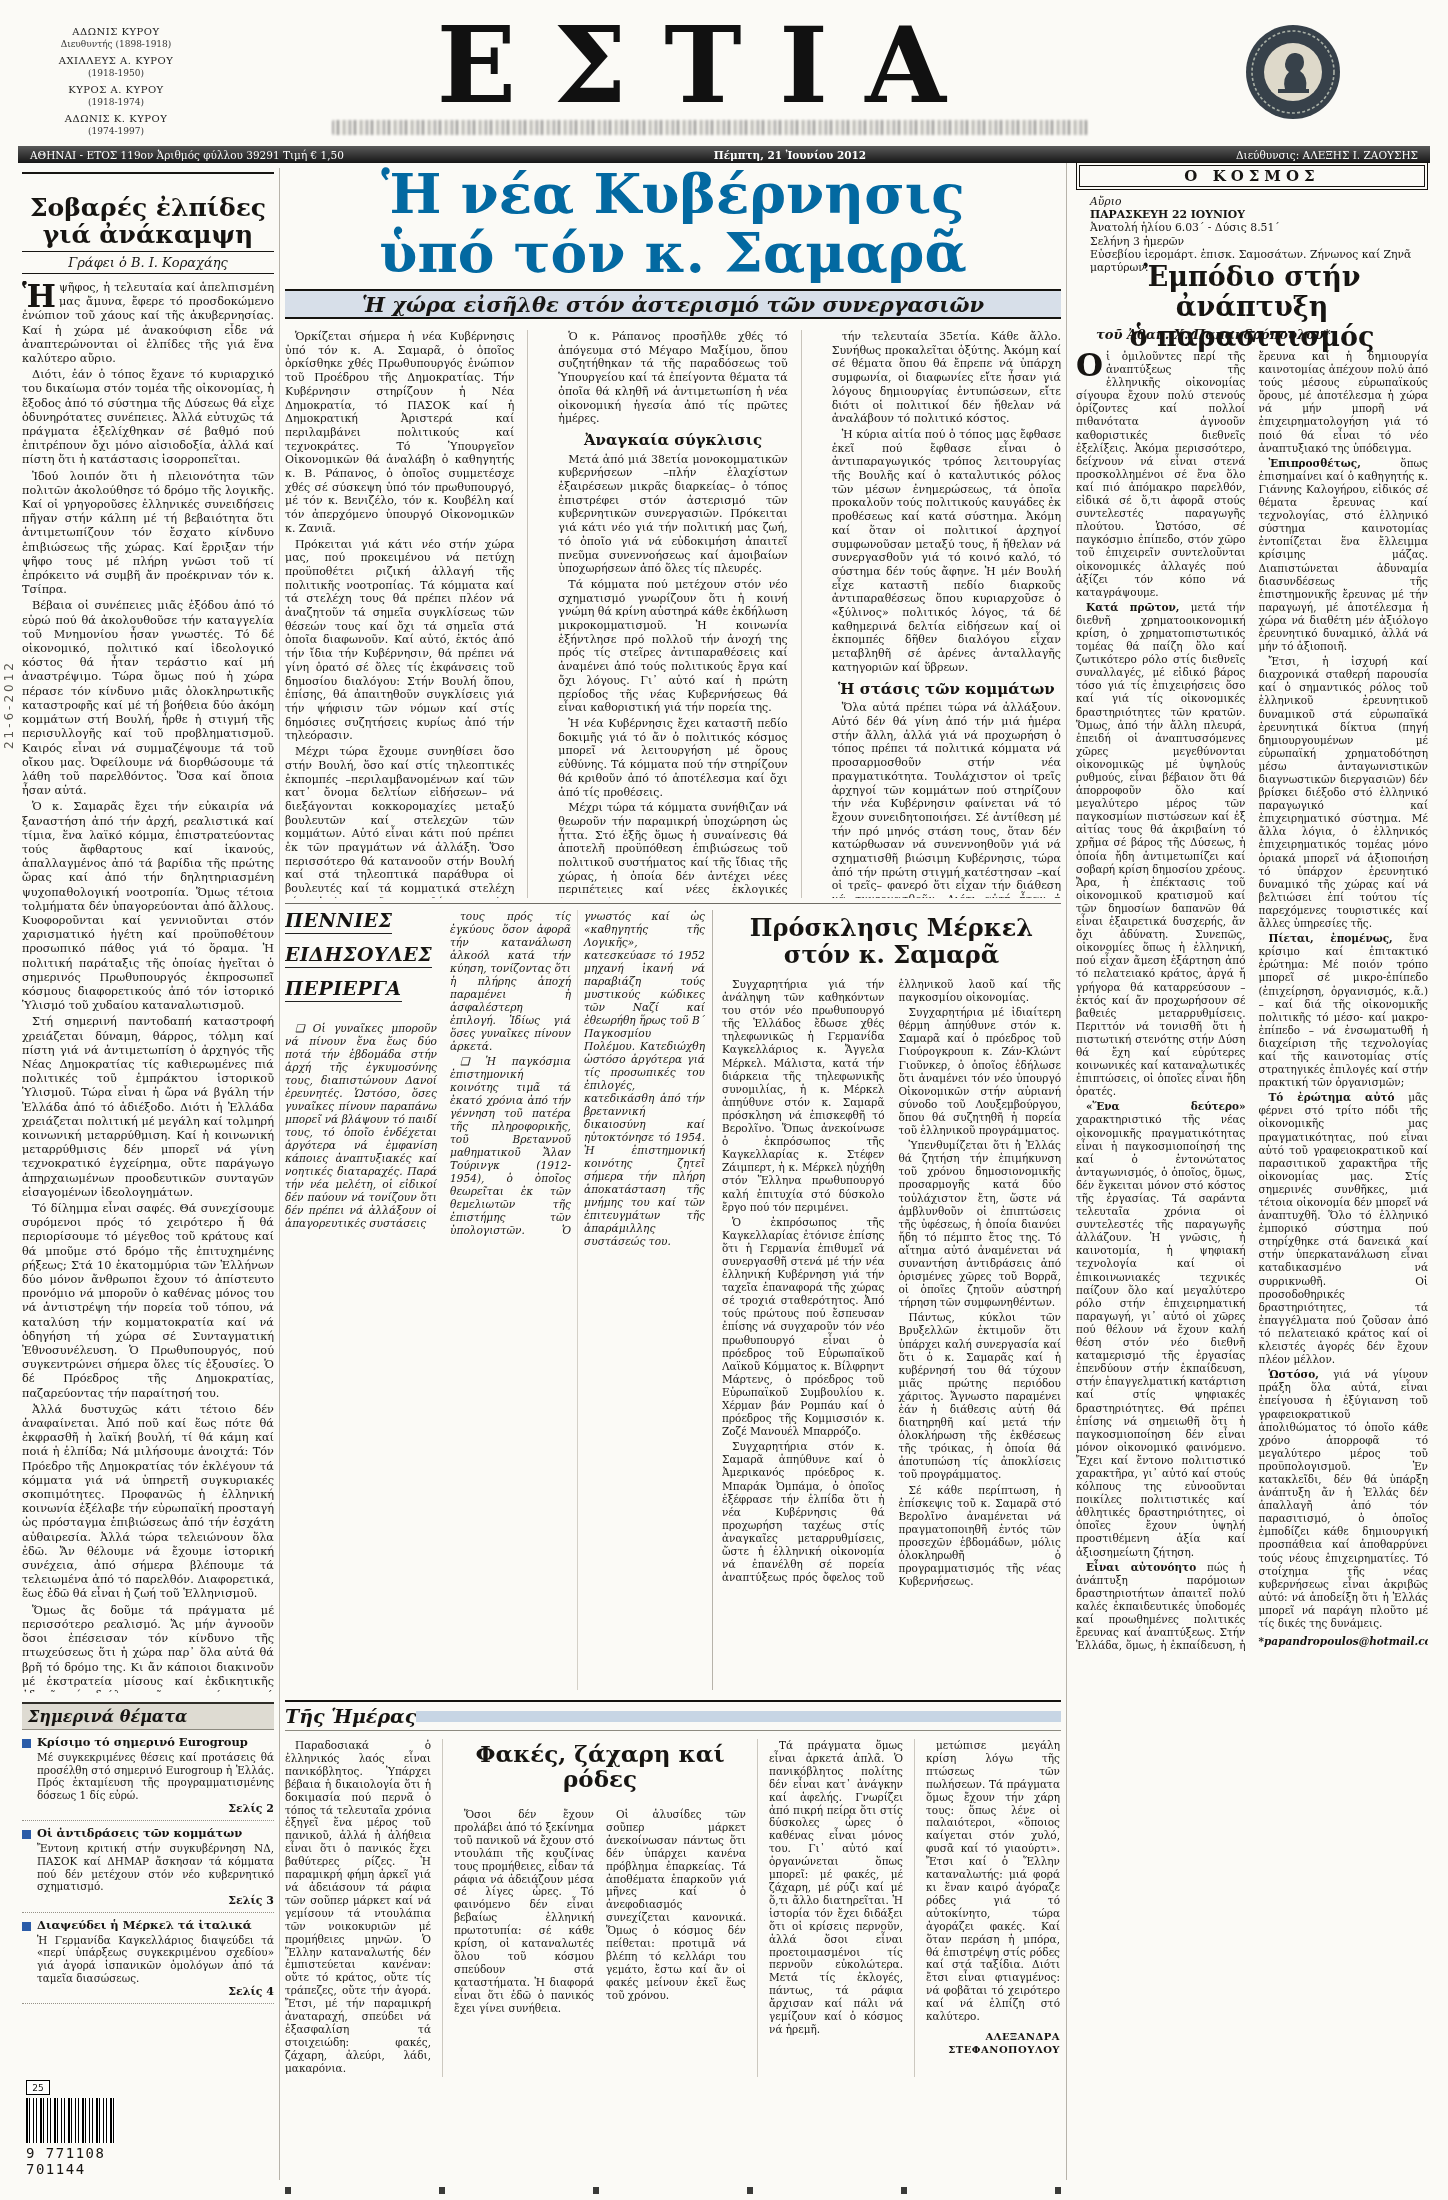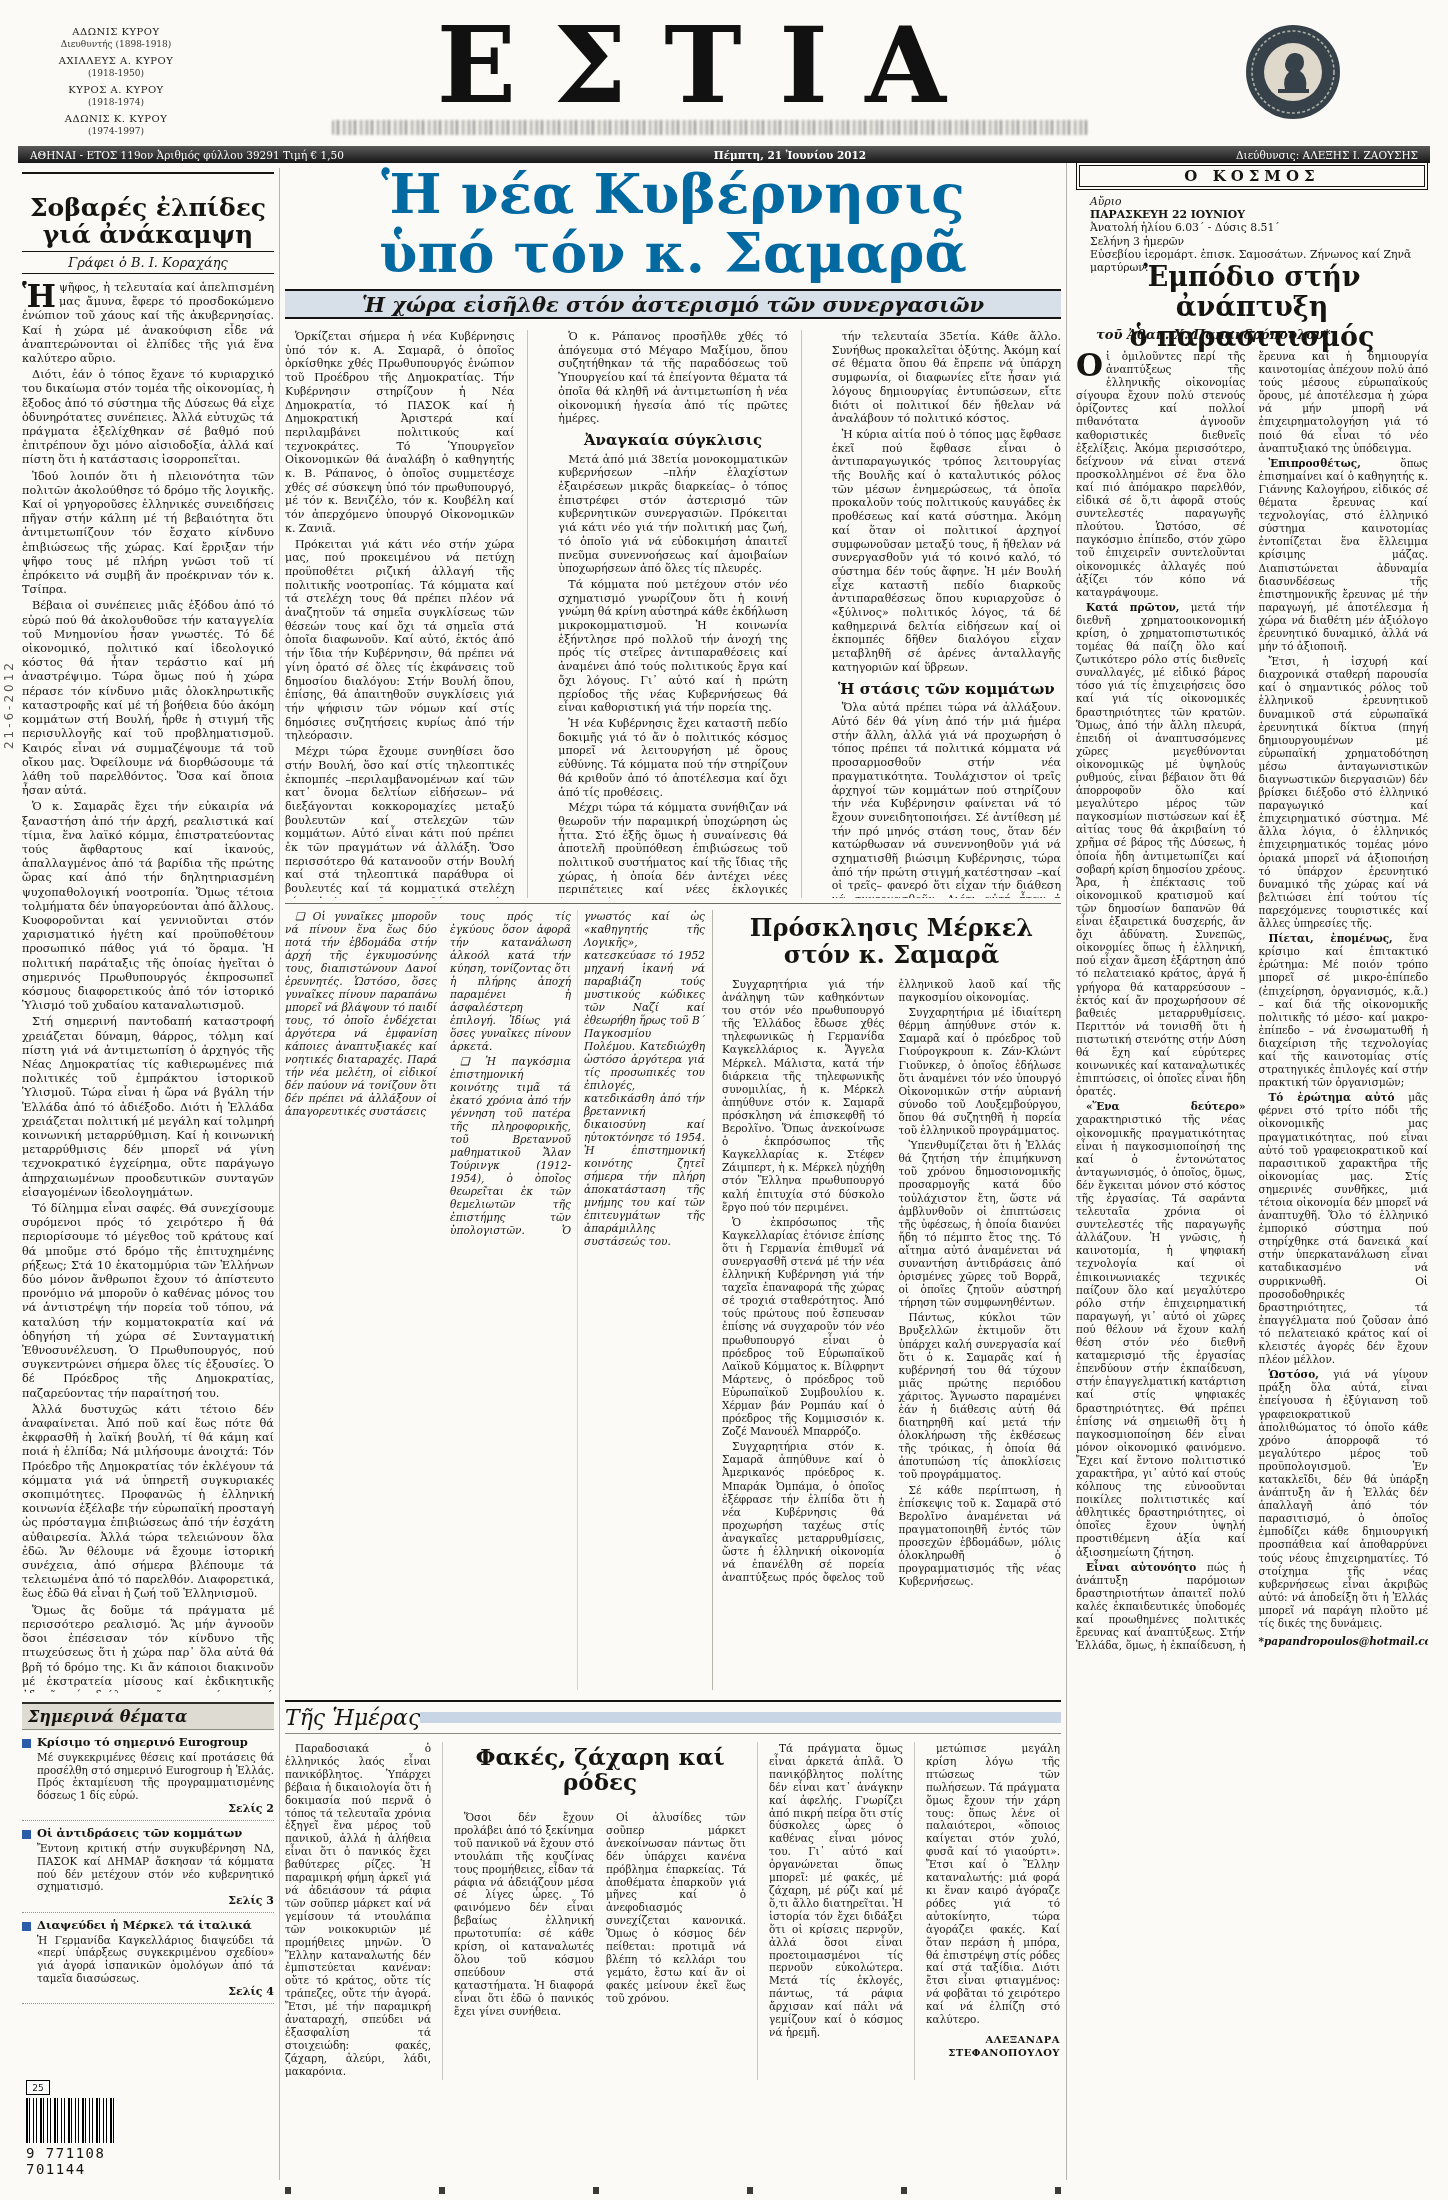--- a/index.html
+++ b/index.html
@@ -83,21 +83,21 @@
 .pennies-right{flex:1;column-count:2;column-gap:13px;column-rule:1px solid #d4d0c7}
 
 
 .merkel{position:absolute;left:722px;top:910px;width:339px;height:780px;overflow:hidden}
 .merkel-head{font-weight:bold;text-align:center;font-size:24px;line-height:27px;margin:4px 0 10px}
 .merkel-body{column-count:2;column-gap:14px;font-size:10.5px;line-height:13.1px}
 
 
 .imeras{position:absolute;left:285px;top:1700px;width:776px;height:485px;overflow:hidden}
 .imeras-head{display:flex;align-items:center;border-top:2px solid #15130f;border-bottom:1px solid #8d8a80;padding:3px 0}
-.imeras-label{font-style:italic;font-weight:normal;font-size:22px;margin-right:0;white-space:nowrap}
+.imeras-label{font-style:italic;font-weight:bold;font-size:19px;margin-right:0;white-space:nowrap}
 .imeras-strip{flex:1;height:11px;background:#c7d5e4}
 .imeras-body{display:flex;margin-top:8px;font-size:10.5px;line-height:12.9px}
 .ic{min-width:0}
 .ic1{width:146px;flex:none}
 .icmid{width:304px;flex:none}
 .ic4,.ic5{width:146px;flex:none}
 .imeras-body > div + div{border-left:1px solid #ccc8bf;margin-left:11px;padding-left:11px}
 .imeras-headline{font-weight:bold;font-size:23px;line-height:25px;text-align:center;margin:2px 0 17px}
 .icmid-cols{column-count:2;column-gap:12px}
 .signature{font-weight:bold;font-size:10px;text-align:right;margin-top:8px;letter-spacing:.5px}
@@ -237,20 +237,26 @@
     </div>
     <div class="mc">
       <span><p>τήν τελευταία 35ετία. Κάθε ἄλλο. Συνήθως προκαλεῖται ὀξύτης. Ἀκόμη καί σέ θέματα ὅπου θά ἔπρεπε νά ὑπάρχη συμφωνία, οἱ διαφωνίες εἴτε ἦσαν γιά λόγους δημιουργίας ἐντυπώσεων, εἴτε διότι οἱ πολιτικοί δέν ἤθελαν νά ἀναλάβουν τό πολιτικό κόστος.</p><p>Ἡ κύρια αἰτία πού ὁ τόπος μας ἔφθασε ἐκεῖ πού ἔφθασε εἶναι ὁ ἀντιπαραγωγικός τρόπος λειτουργίας τῆς Βουλῆς καί ὁ καταλυτικός ρόλος τῶν μέσων ἐνημερώσεως, τά ὁποῖα προκαλοῦν τούς πολιτικούς καυγάδες ἐκ προθέσεως καί κατά σύστημα. Ἀκόμη καί ὅταν οἱ πολιτικοί ἀρχηγοί συμφωνοῦσαν μεταξύ τους, ἤ ἤθελαν νά συνεργασθοῦν γιά τό κοινό καλό, τό σύστημα δέν τούς ἄφηνε. Ἡ μέν Βουλή εἶχε καταστῆ πεδίο διαρκοῦς ἀντιπαραθέσεως ὅπου κυριαρχοῦσε ὁ «ξύλινος» πολιτικός λόγος, τά δέ καθημερινά δελτία εἰδήσεων καί οἱ ἐκπομπές δῆθεν διαλόγου εἶχαν μεταβληθῆ σέ ἀρένες ἀνταλλαγῆς κατηγοριῶν καί ὕβρεων.</p></span>
       <div class="inhead">Ἡ στάσις τῶν κομμάτων</div>
       <span><p>Ὅλα αὐτά πρέπει τώρα νά ἀλλάξουν. Αὐτό δέν θά γίνη ἀπό τήν μιά ἡμέρα στήν ἄλλη, ἀλλά γιά νά προχωρήση ὁ τόπος πρέπει τά πολιτικά κόμματα νά προσαρμοσθοῦν στήν νέα πραγματικότητα. Τουλάχιστον οἱ τρεῖς ἀρχηγοί τῶν κομμάτων πού στηρίζουν τήν νέα Κυβέρνησιν φαίνεται νά τό ἔχουν συνειδητοποιήσει. Σέ ἀντίθεση μέ τήν πρό μηνός στάση τους, ὅταν δέν κατώρθωσαν νά συνεννοηθοῦν γιά νά σχηματισθῆ βιώσιμη Κυβέρνησις, τώρα ἀπό τήν πρώτη στιγμή κατέστησαν –καί οἱ τρεῖς– φανερό ὅτι εἶχαν τήν διάθεση νά συνεργασθοῦν. Διότι αὐτή ἦταν ἡ λαϊκή βούλησις ὅπως ἐξεφράσθη στίς κάλπες.</p></span>
     </div>
   </div>
 
   <div class="pennies bodytext">
     <div class="pennies-left">
+      <div class="ptitle-wrap">
+
+      <div><span class="ptitle">ΠΕΝΝΙΕΣ</span></div>
+          <div><span class="ptitle">ΕΙΔΗΣΟΥΛΕΣ</span></div>
+          <div><span class="ptitle">ΠΕΡΙΕΡΓΑ</span></div>
+        </div>
       <span><p>❑ Οἱ γυναῖκες μποροῦν νά πίνουν ἕνα ἕως δύο ποτά τήν ἑβδομάδα στήν ἀρχή τῆς ἐγκυμοσύνης τους, διαπιστώνουν Δανοί ἐρευνητές. Ὡστόσο, ὅσες γυναῖκες πίνουν παραπάνω μπορεῖ νά βλάψουν τό παιδί τους, τό ὁποῖο ἐνδέχεται ἀργότερα νά ἐμφανίση κάποιες ἀναπτυξιακές καί νοητικές διαταραχές. Παρά τήν νέα μελέτη, οἱ εἰδικοί δέν παύουν νά τονίζουν ὅτι δέν πρέπει νά ἀλλάξουν οἱ ἀπαγορευτικές συστάσεις</p></span>
     </div>
     <div class="pennies-right">
       <span><p>τους πρός τίς ἐγκύους ὅσον ἀφορᾶ τήν κατανάλωση ἀλκοόλ κατά τήν κύηση, τονίζοντας ὅτι ἡ πλήρης ἀποχή παραμένει ἡ ἀσφαλέστερη ἐπιλογή. Ἰδίως γιά ὅσες γυναῖκες πίνουν ἀρκετά.</p><p>❑ Ἡ παγκόσμια ἐπιστημονική κοινότης τιμᾶ τά ἑκατό χρόνια ἀπό τήν γέννηση τοῦ πατέρα τῆς πληροφορικῆς, τοῦ Βρεταννοῦ μαθηματικοῦ Ἄλαν Τούρινγκ (1912-1954), ὁ ὁποῖος θεωρεῖται ἐκ τῶν θεμελιωτῶν τῆς ἐπιστήμης τῶν ὑπολογιστῶν. Ὁ γνωστός καί ὡς «καθηγητής τῆς Λογικῆς», κατεσκεύασε τό 1952 μηχανή ἱκανή νά παραβιάζη τούς μυστικούς κώδικες τῶν Ναζί καί ἐθεωρήθη ἥρως τοῦ Β΄ Παγκοσμίου Πολέμου. Κατεδιώχθη ὡστόσο ἀργότερα γιά τίς προσωπικές του ἐπιλογές, κατεδικάσθη ἀπό τήν βρεταννική δικαιοσύνη καί ηὐτοκτόνησε τό 1954. Ἡ ἐπιστημονική κοινότης ζητεῖ σήμερα τήν πλήρη ἀποκατάσταση τῆς μνήμης του καί τῶν ἐπιτευγμάτων τῆς ἀπαράμιλλης συστάσεώς του.</p></span>
     </div>
   </div>
 
   <div class="merkel">
     <div class="merkel-head">
       <div>Πρόσκλησις Μέρκελ</div>

